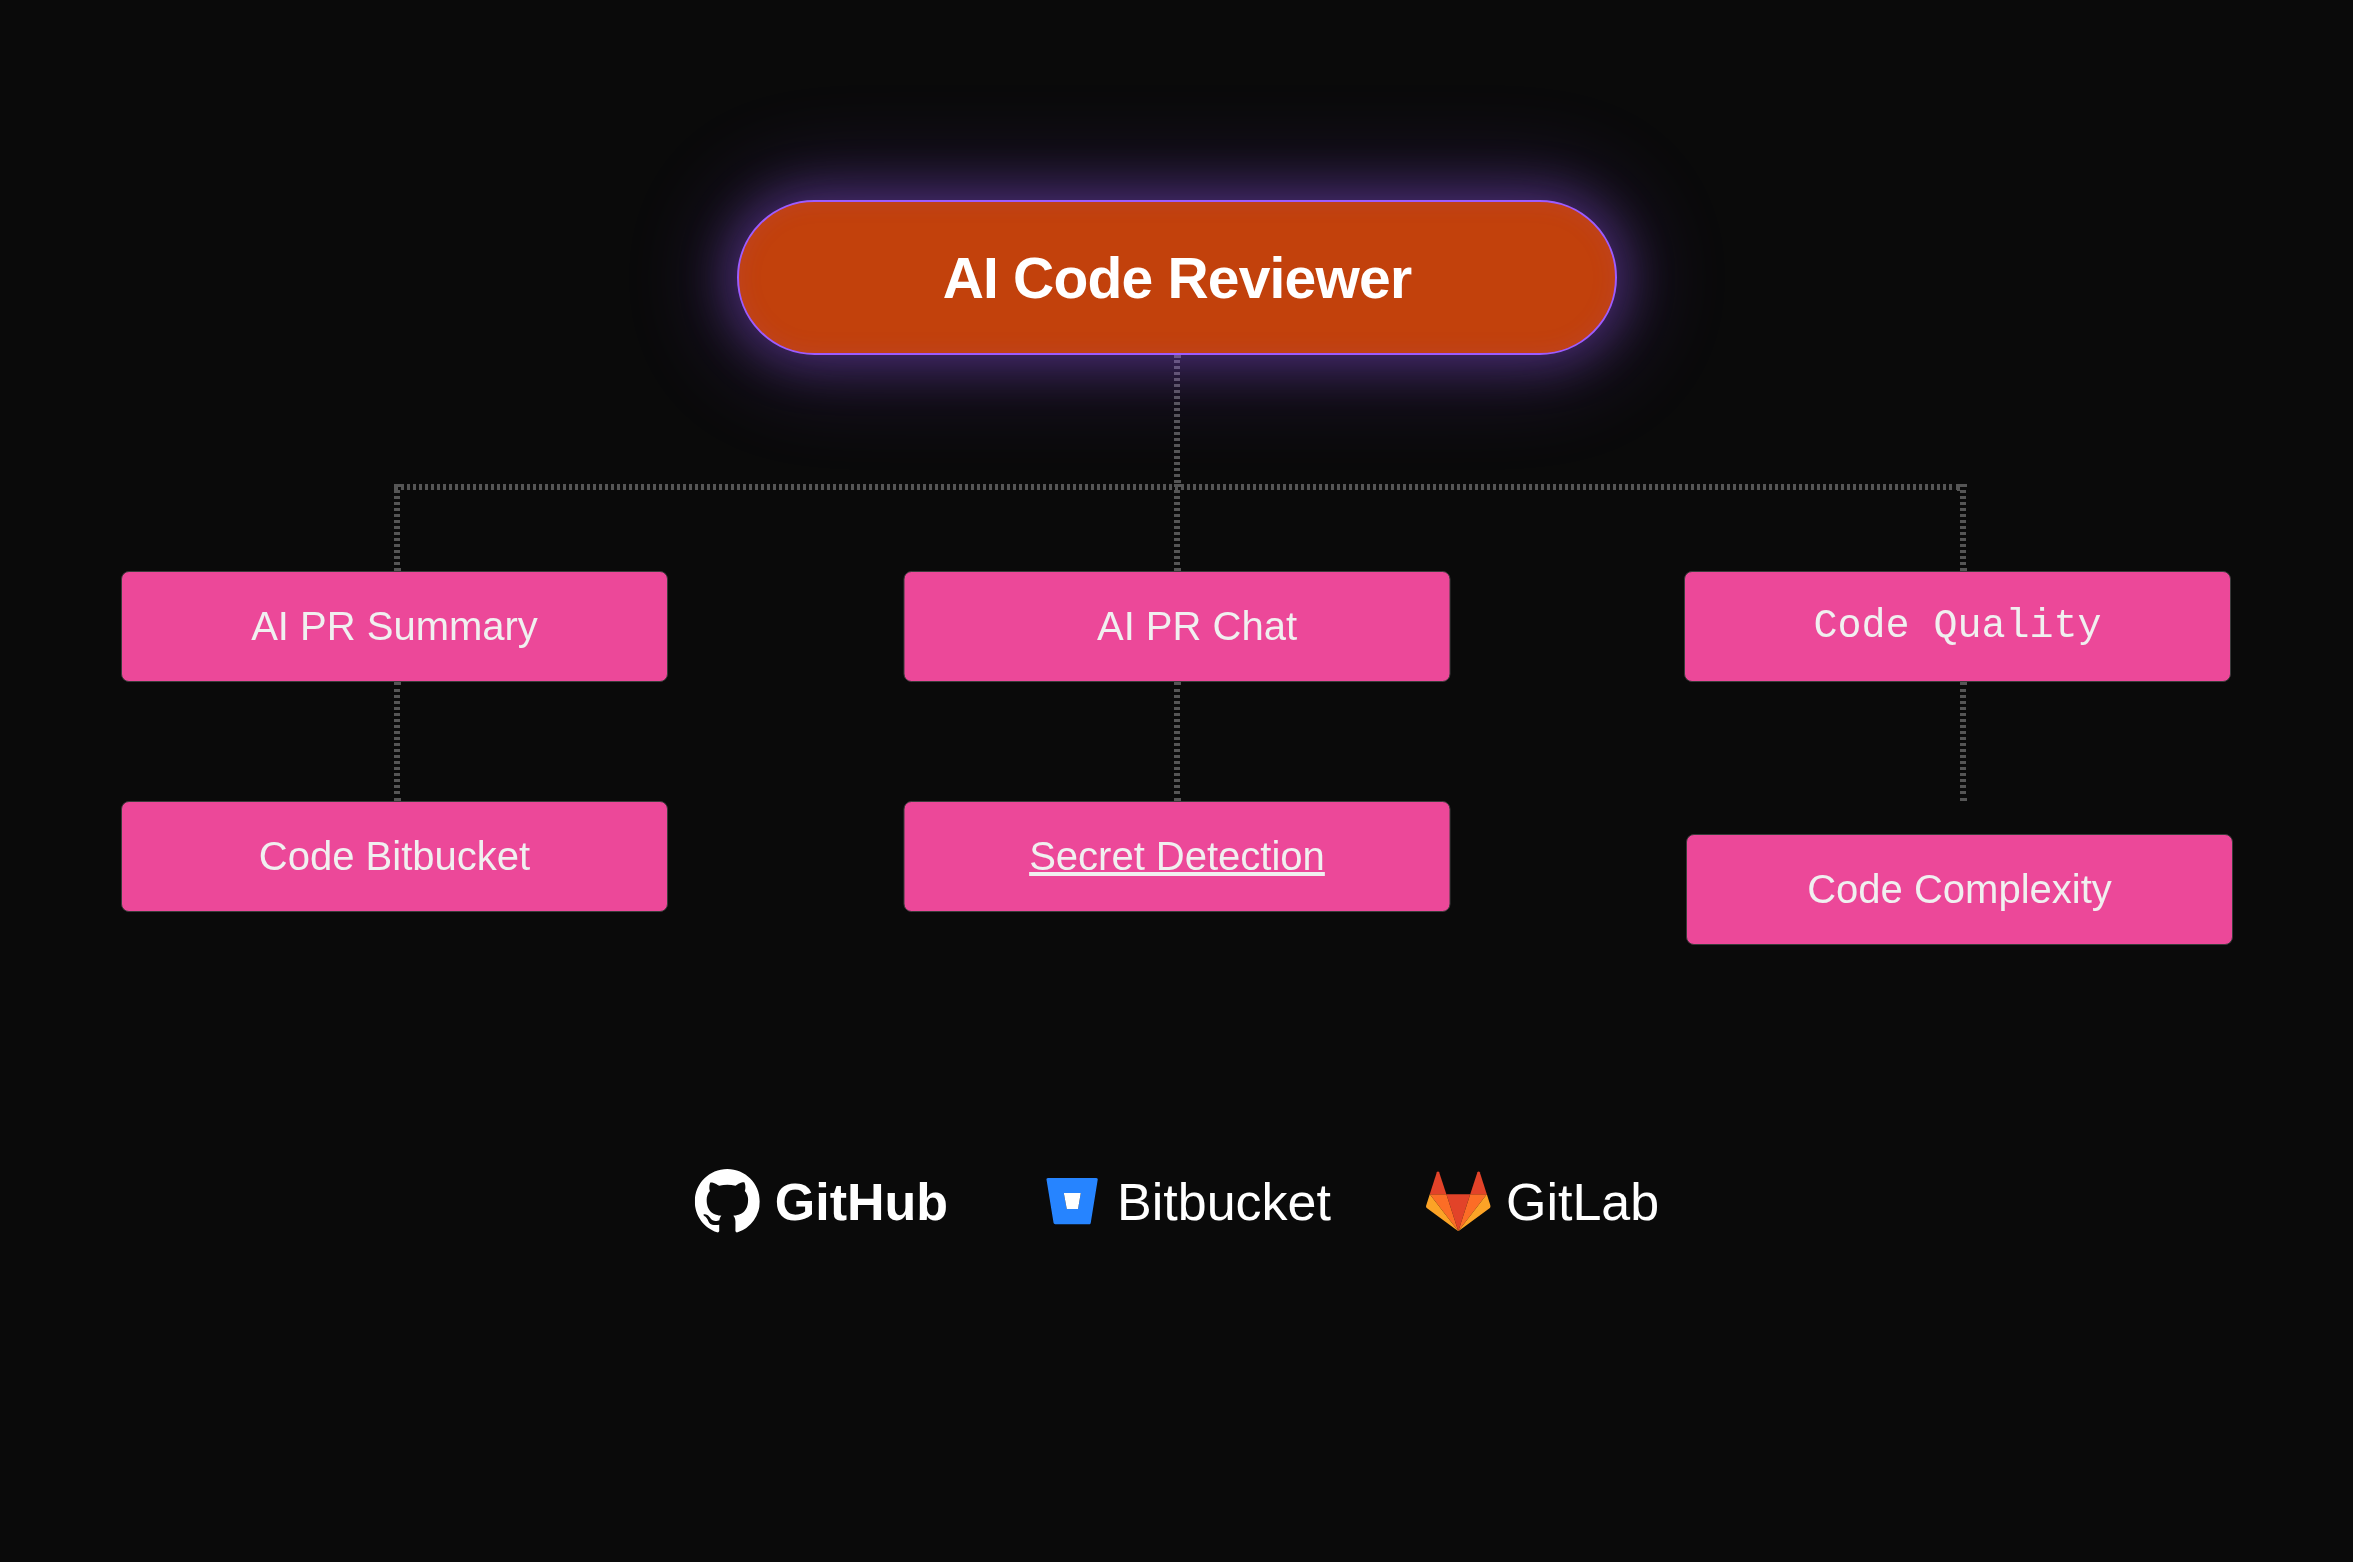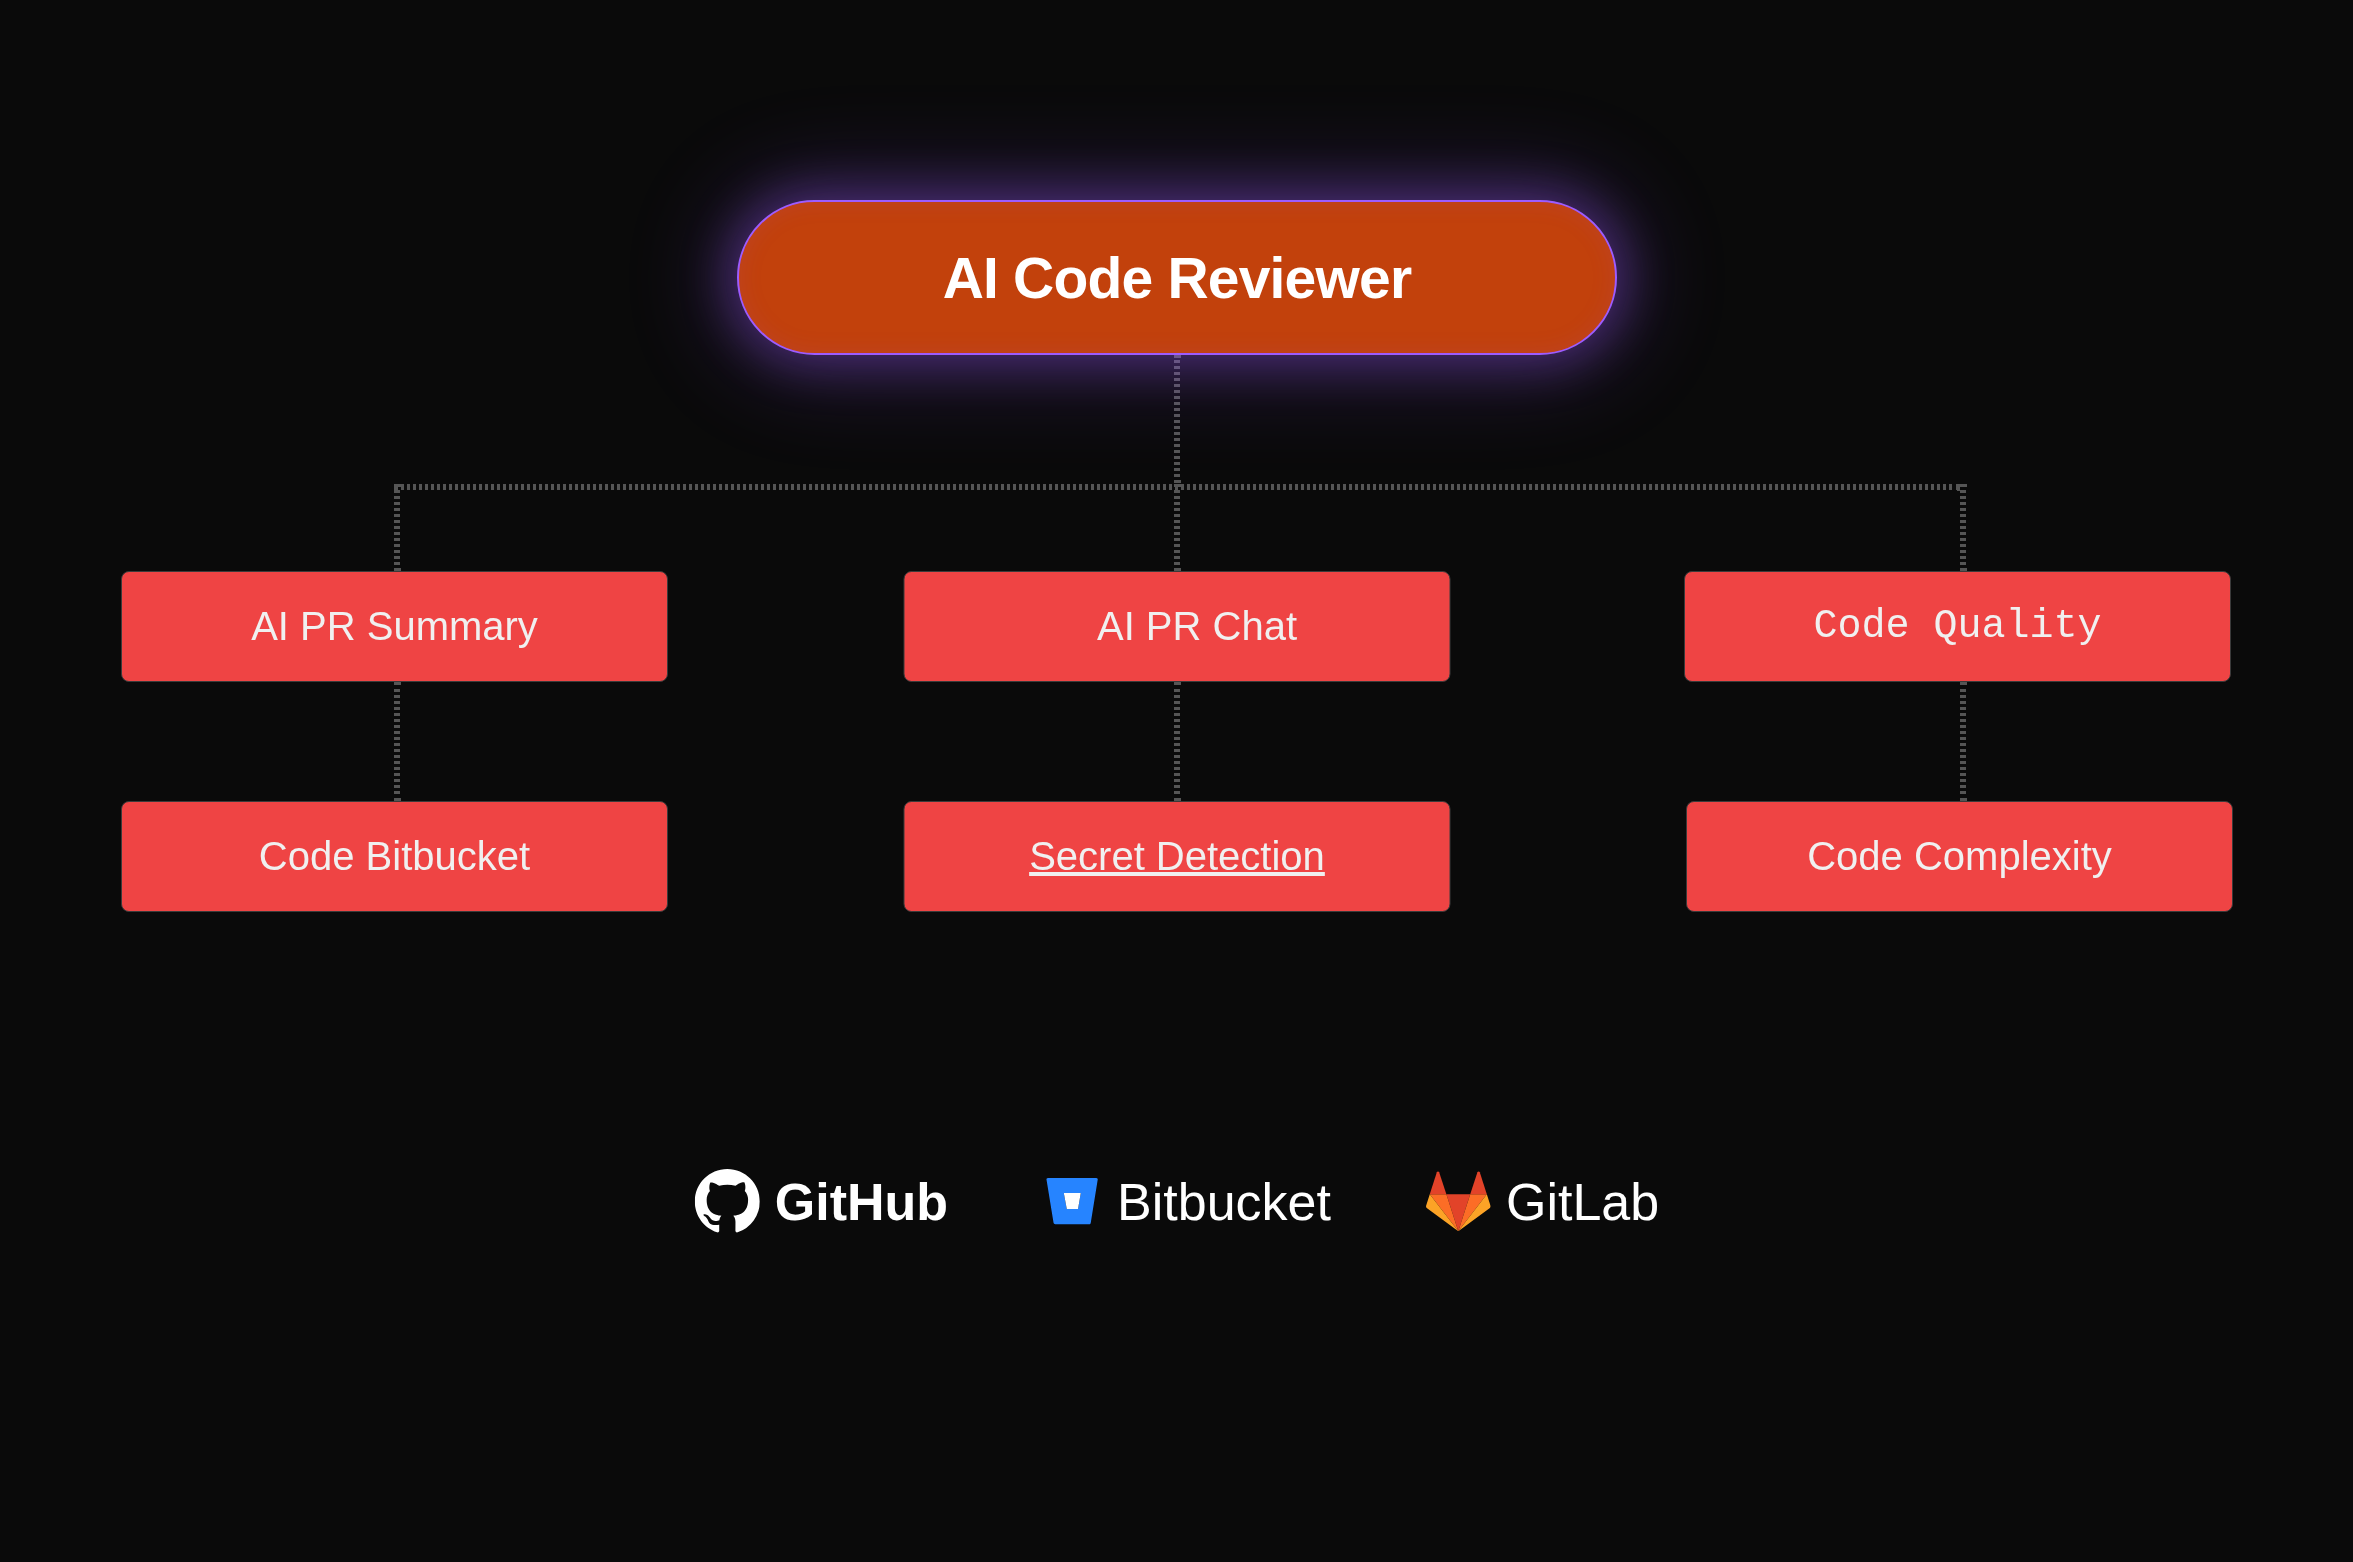--- a/index.html
+++ b/index.html
@@ -36,38 +36,38 @@
       0 0 48px 8px rgba(157,92,255,0.35),
       0 0 95px 24px rgba(157,92,255,0.2),
       inset 0 0 24px rgba(157,92,255,0.1);
     background: #c2410c;
   }
   
   .box {
     position: absolute;
     width: 547px;
     height: 111px;
-    background: #ef4444;
+    background: #ec4899;
     border: 1.6px solid #3a3a3a;
     border-radius: 8px;
     display: flex;
     align-items: center;
     justify-content: center;
     font-size: 40px;
     font-weight: 400;
     color: #f0f0f0;
   }
   
   .box.r1c1 { top: 571px;  left: 121px;  }
   .box.r1c2 { top: 571px;  left: 50%; transform: translateX(-50%); padding-left: 40px; }
   .box.r1c3 { top: 571px;  right: 123px; font-family: Liberation Mono, monospace; }
   
   .box.r2c1 { top: 801px; left: 121px;  }
   .box.r2c2 { top: 801px; left: 50%; transform: translateX(-50%); text-decoration: underline; }
-  .box.r2c3 { top: 801px; right: 121px; margin-left: 40px; }
+  .box.r2c3 { top: 834px; right: 121px; margin-left: 40px; }
 
   
   .line {
     position: absolute;
     border-color: #555;
     border-style: dotted;
   }
   .line.v  { width: 0; border-left-width: 3.2px; }
   .line.h  { height: 0; border-top-width: 3.2px; }
 

